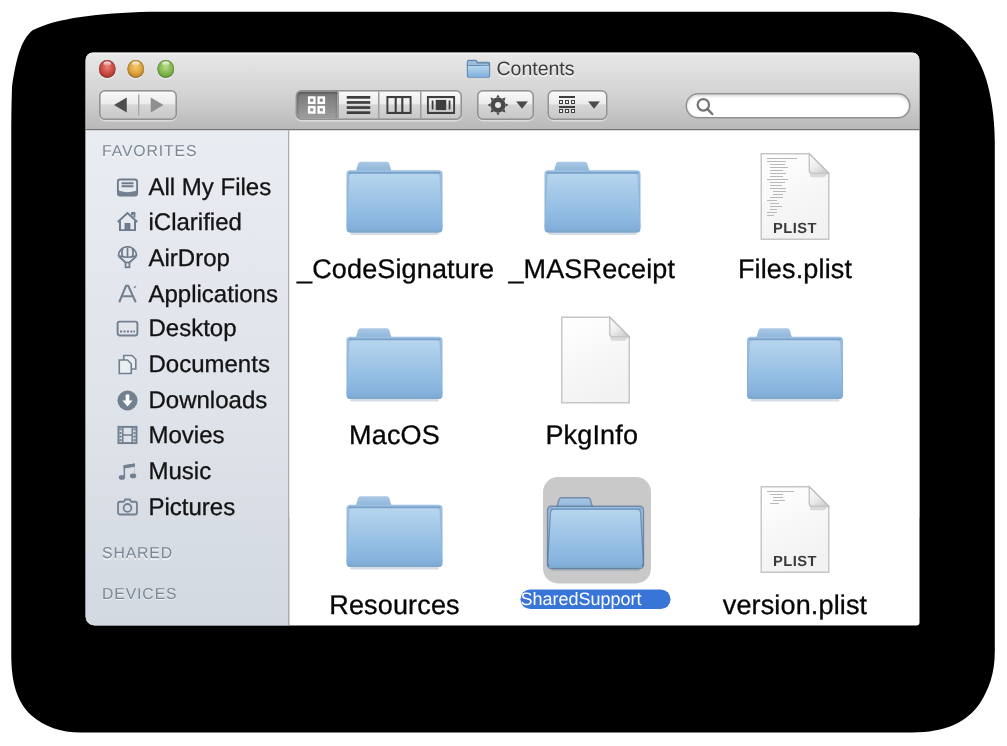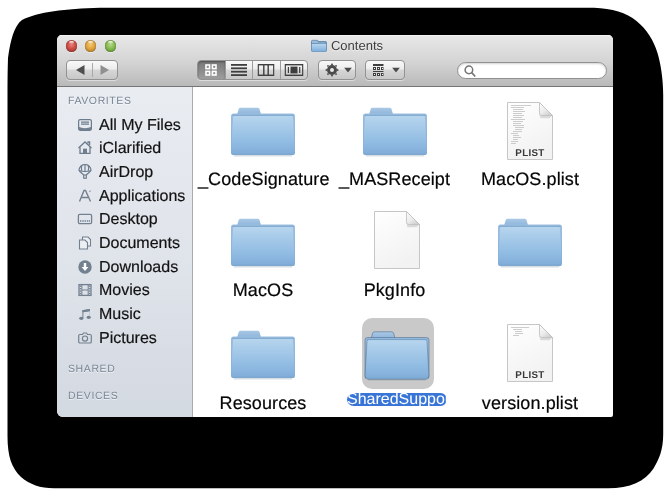--- a/index.html
+++ b/index.html
@@ -28,21 +28,21 @@
 #search{position:absolute;left:400px;top:27px;width:150px;height:17px;box-sizing:border-box;border:1px solid #919191;border-radius:9px;background:#fff;box-shadow:inset 0 1px 2px rgba(0,0,0,.18);}
 #side{position:absolute;left:0;top:52px;width:135px;height:330px;background:linear-gradient(#e9ecf1 0%,#dfe3ea 55%,#d3d9e1 100%);border-right:1px solid #ababab;box-sizing:content-box;}
 .hd{position:absolute;left:11px;font-size:10.5px;font-weight:normal;color:#7b8795;letter-spacing:.6px;text-shadow:0 1px 0 rgba(255,255,255,.6);}
 .it{position:absolute;left:20px;height:17px;}
 .it .ic{position:absolute;left:0;top:1px;width:16px;height:16px;}
 .it .tx{position:absolute;left:22px;top:1px;font-size:16px;color:#131313;white-space:nowrap;-webkit-text-stroke:.2px #131313;}
 #content{position:absolute;left:136px;top:52px;width:420px;height:258px;background:#fff;}
 .lab{position:absolute;width:130px;text-align:center;font-size:18px;letter-spacing:.1px;color:#060606;-webkit-text-stroke:.2px #060606;}
 .fold,.doc{position:absolute;}
 #selbox{position:absolute;left:168.7px;top:231.2px;width:72px;height:71px;border-radius:10px;background:#c9c9c9;}
-#selpill{position:absolute;left:154px;top:305.5px;width:100px;height:13.5px;border-radius:7px;background:#3875d7;color:#fff;font-size:16px;text-align:right;line-height:13.5px;}
+#selpill{position:absolute;left:154px;top:305.5px;width:100px;height:13.5px;border-radius:7px;background:#3875d7;color:#fff;font-size:12px;text-align:left;line-height:13.5px;}
 </style>
 </head>
 <body>
 <svg id="frame" width="671" height="497" viewBox="0 0 671 497">
 <path d="M 100 7.8 C 65 8.8 38 12 22 20 C 14 26 10.5 40 8 58 C 7.6 70 7.5 80 7.5 92 L 7.5 436 C 7.5 456 11.5 468 21 477 C 30 484.5 40 488.3 54 488.3 L 608 488.3 C 630 488.3 645 481.5 653.5 468.5 C 659 459.5 663.2 450 663.2 434 L 663.2 95 C 663.2 78 660.5 63 657.5 53 C 653.5 40 646.5 29 636.5 21 C 626.5 12.8 612 8.5 594 7.8 L 100 7.8 Z" fill="#000"></path>
 </svg>
 
 <svg width="0" height="0" style="position:absolute">
 <defs>
 <linearGradient id="ftab" x1="0" y1="0" x2="0" y2="1">
@@ -311,21 +311,21 @@
         <path d="M1.5 2.5 H33.5 L46.5 15.5 V59.5 H1.5 Z" fill="url(#fpage)" stroke="#c6c6c6" stroke-width="1"></path>
         <path d="M33.5 15.5 H46.5 L43.5 18.2 H34.5 Z" fill="rgba(0,0,0,.12)"></path>
         <path d="M33.5 2.5 L46.5 15.5 H35.5 a2 2 0 0 1 -2 -2 Z" fill="url(#ffold)" stroke="#bdbdbd" stroke-width=".8"></path>
         <g stroke="#b8b8b8" stroke-width=".7" shape-rendering="crispEdges">
           <path d="M5 5.5 h20 M5 7.5 h13 M7 9.5 h10 M7 11.5 h12 M7 13.5 h9 M7 15.5 h11 M7 17.5 h9 M5 19.5 h14 M7 21.5 h10 M7 23.5 h8 M7 25.5 h11 M9 27.5 h9 M9 29.5 h7 M7 31.5 h9 M5 33.5 h7 M7 35.5 h6 M7 37.5 h8 M7 39.5 h5 M5 41.5 h7 M5 43.5 h5"></path>
         </g>
         <text x="24" y="55.5" font-family="Liberation Sans,sans-serif" font-size="9.8" font-weight="bold" fill="#3a3a3a" text-anchor="middle" letter-spacing=".3">PLIST</text>
       </svg>
     <div class="lab" style="left:5px;top:81.5px">_CodeSignature</div>
     <div class="lab" style="left:136.5px;top:81.5px">_MASReceipt</div>
-    <div class="lab" style="left:272px;top:81.5px">MacOS.plist</div>
+    <div class="lab" style="left:272px;top:81.5px">Files.plist</div>
 
     <svg class="fold" style="left:36px;top:130px" width="68" height="52" viewBox="0 0 68 52">
         <path d="M8 8.8 L9.7 3 Q10.1 1.8 11.5 1.8 H28.7 Q30.1 1.8 30.5 3 L32.2 8.8 Z" fill="url(#ftab)"></path>
         <rect x="2" y="7.5" width="64" height="41.5" rx="2.5" fill="url(#fback)"></rect>
         <path d="M6.2 9.6 H61.8 C63.1 9.6 63.9 10.4 64 11.6 L65.9 44.6 C66.05 47.35 64.3 48.8 61.3 48.8 H6.7 C3.7 48.8 1.95 47.35 2.1 44.6 L4 11.6 C4.1 10.4 4.9 9.6 6.2 9.6 Z" fill="url(#ffront)"></path>
         <rect x="3.4" y="8.7" width="61.2" height="1.1" rx=".5" fill="#79a2ca"></rect>
         <rect x="2.8" y="47.4" width="62.4" height="1.4" rx=".7" fill="#7fa8cd"></rect>
         <rect x="4.5" y="49" width="59" height="1.6" rx=".8" fill="rgba(70,100,130,.22)"></rect>
       </svg>
     <svg class="doc" style="left:180px;top:122px" width="48" height="62" viewBox="0 0 48 62">

